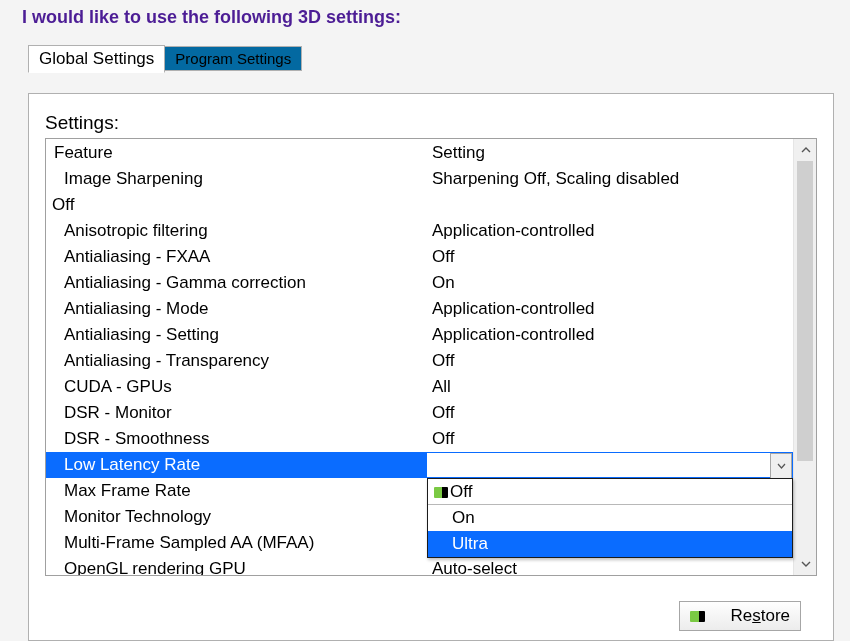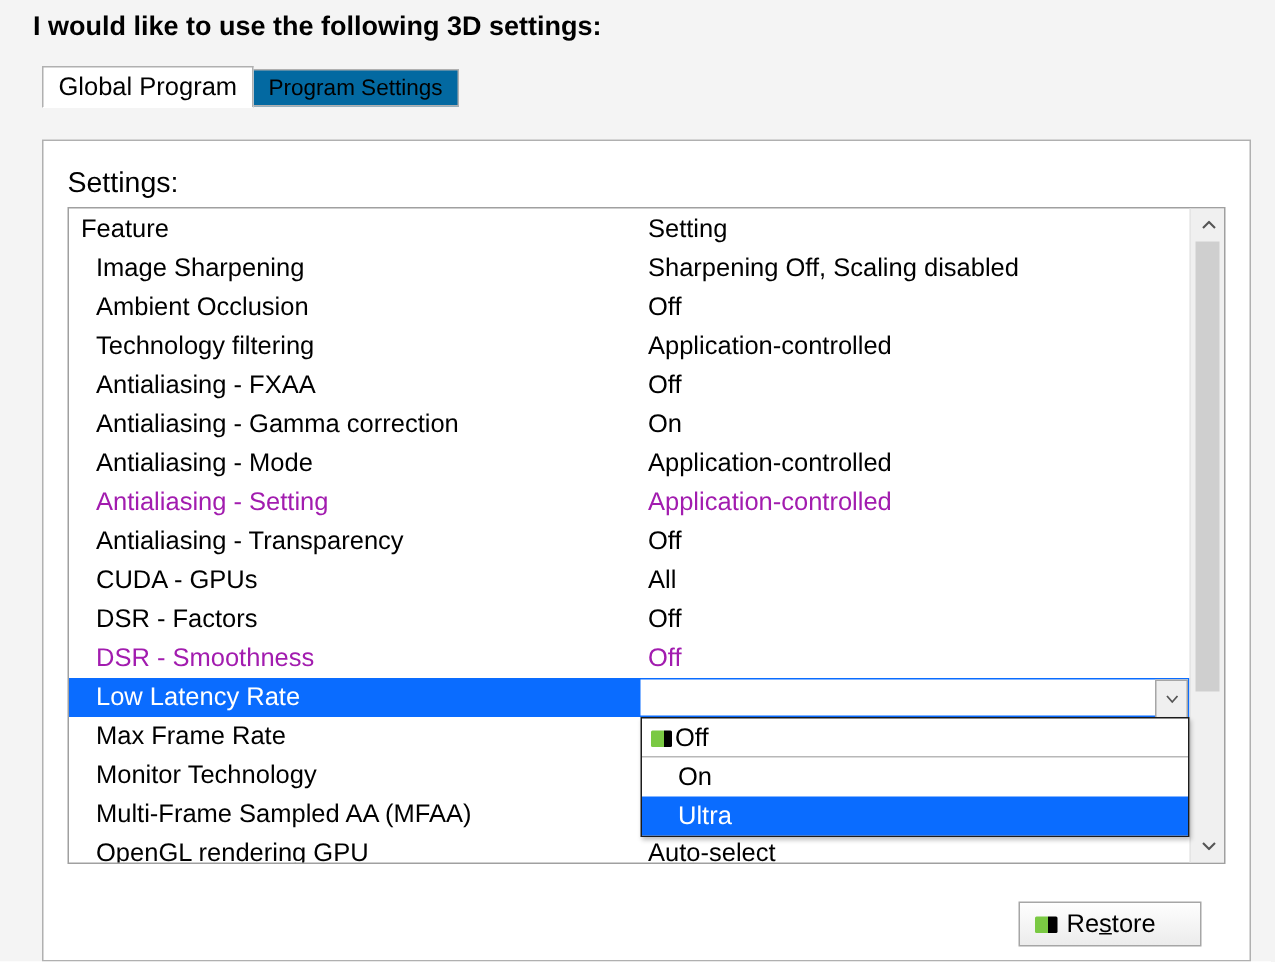--- a/index.html
+++ b/index.html
@@ -14,21 +14,21 @@
   .container {
     width: 850px;
     height: 641px;
     position: relative;
     background: #f4f4f4;
   }
   .heading {
     font-weight: bold;
     font-size: 18px;
     padding: 7px 22px 16px 22px;
-    color: #000000;
+    color: #4c1d95;
   }
   .tabs {
     position: relative;
     margin-left: 28px;
     height: 30px;
   }
   .tab {
     display: inline-block;
     padding: 3px 10px 3px 10px;
     border: 1px solid #b0b0b0;
@@ -113,21 +113,21 @@
     white-space: nowrap;
     overflow: hidden;
   }
   .row:not(.header) .col-feature { padding-left: 18px; }
   .col-setting {
     flex: 1;
     padding-left: 6px;
     white-space: nowrap;
     overflow: hidden;
   }
-  .row.disabled { color: #a21caf; }
+  .row.disabled { color: #000000; }
   .row.selected {
     background: #0a6cff;
     color: #ffffff;
   }
   .dropdown-arrow-cell {
     position: absolute;
     right: 0;
     top: 0;
     width: 22px;
     height: 26px;
@@ -188,60 +188,59 @@
     right: 32px;
     bottom: 9px;
     width: 122px;
     height: 30px;
     background: linear-gradient(#fefefe,#ececec);
     border: 1px solid #a6a6a6;
     font-size: 17px;
     padding: 0 10px;
     display: flex;
     align-items: center;
-    justify-content: flex-start;
+    justify-content: space-between;
     cursor: pointer;
     gap: 6px;
   }
   .restore-btn .nv {
     width: 15px; height: 11px;
     background: linear-gradient(90deg,#7ac943 0%, #7ac943 60%, #000 60%, #000 100%);
     border-radius: 1px;
   }
   .restore-btn .label .ul { text-decoration: underline; }
 </style>
 </head>
 <body>
 
 <div class="container">
   <div class="heading">I would like to use the following 3D settings:</div>
 
   <div class="tabs">
-    <span class="tab active">Global Program</span><span class="tab inactive">Program Settings</span>
+    <span class="tab active">Global Settings</span><span class="tab inactive">Program Settings</span>
   </div>
 
   <div class="panel">
     <div class="settings-label">Settings:</div>
 
     <div class="listbox">
       <div class="table-body" id="table-body">
           <div class="row header">
             <div class="col-feature">Feature</div>
             <div class="col-setting">Setting</div>
           </div>
           <div class="row">
             <div class="col-feature">Image Sharpening</div>
             <div class="col-setting">Sharpening Off, Scaling disabled</div>
           </div>
           <div class="row">
-            <div class="col-feature">Ambient Occlusion</div>
-            <div class="col-setting">Off</div>
-          </div>
-          <div class="row">
-            <div class="col-feature">Technology filtering</div>
+            <div class="col-setting">Off</div>
+          </div>
+          <div class="row">
+            <div class="col-feature">Anisotropic filtering</div>
             <div class="col-setting">Application-controlled</div>
           </div>
           <div class="row">
             <div class="col-feature">Antialiasing - FXAA</div>
             <div class="col-setting">Off</div>
           </div>
           <div class="row">
             <div class="col-feature">Antialiasing - Gamma correction</div>
             <div class="col-setting">On</div>
           </div>
@@ -255,21 +254,21 @@
           </div>
           <div class="row">
             <div class="col-feature">Antialiasing - Transparency</div>
             <div class="col-setting">Off</div>
           </div>
           <div class="row">
             <div class="col-feature">CUDA - GPUs</div>
             <div class="col-setting">All</div>
           </div>
           <div class="row">
-            <div class="col-feature">DSR - Factors</div>
+            <div class="col-feature">DSR - Monitor</div>
             <div class="col-setting">Off</div>
           </div>
           <div class="row disabled">
             <div class="col-feature">DSR - Smoothness</div>
             <div class="col-setting">Off</div>
           </div>
           <div class="row selected">
             <div class="col-feature">Low Latency Rate</div>
             <div class="selected-setting-wrap">
               <div class="val">Ultra</div>

